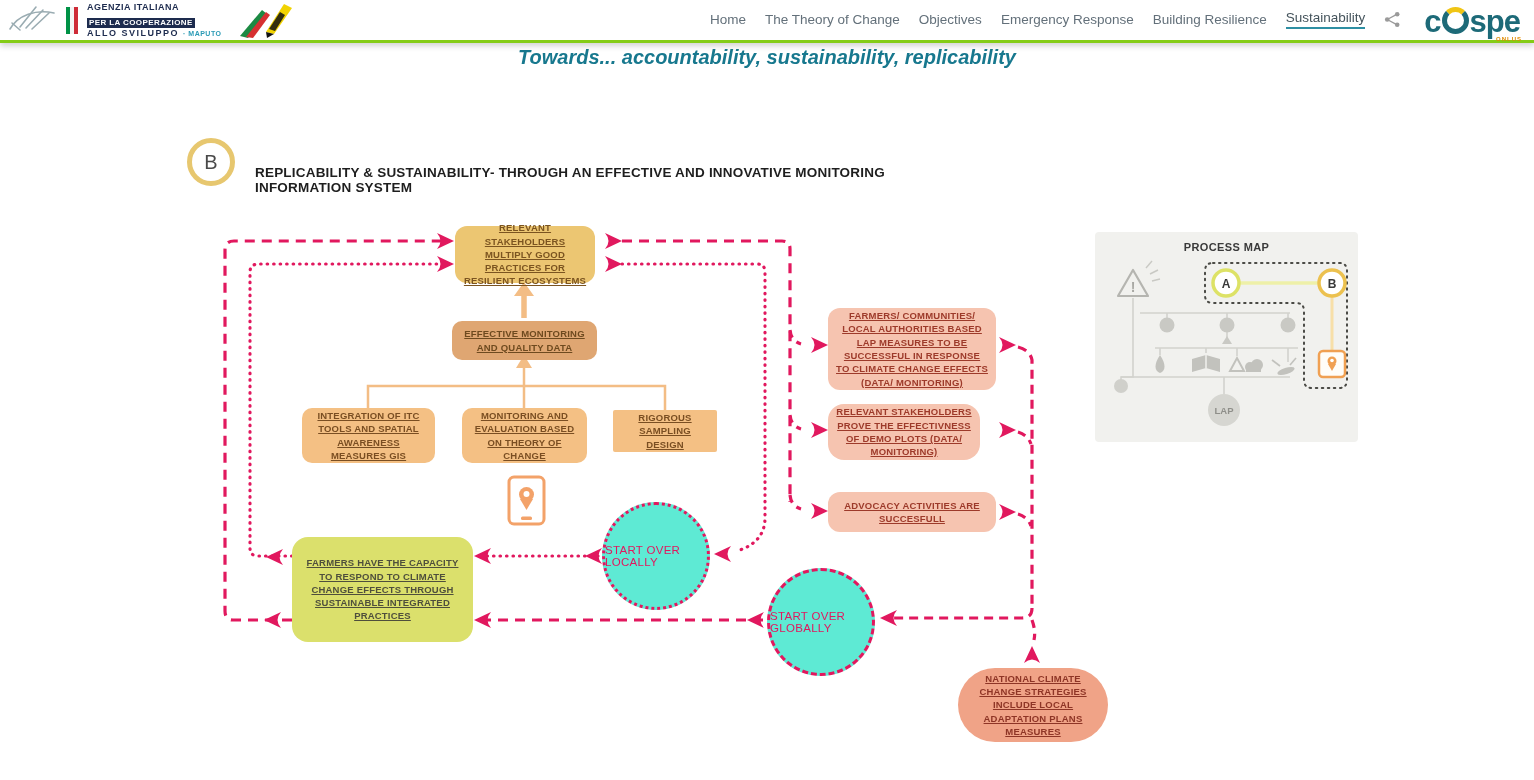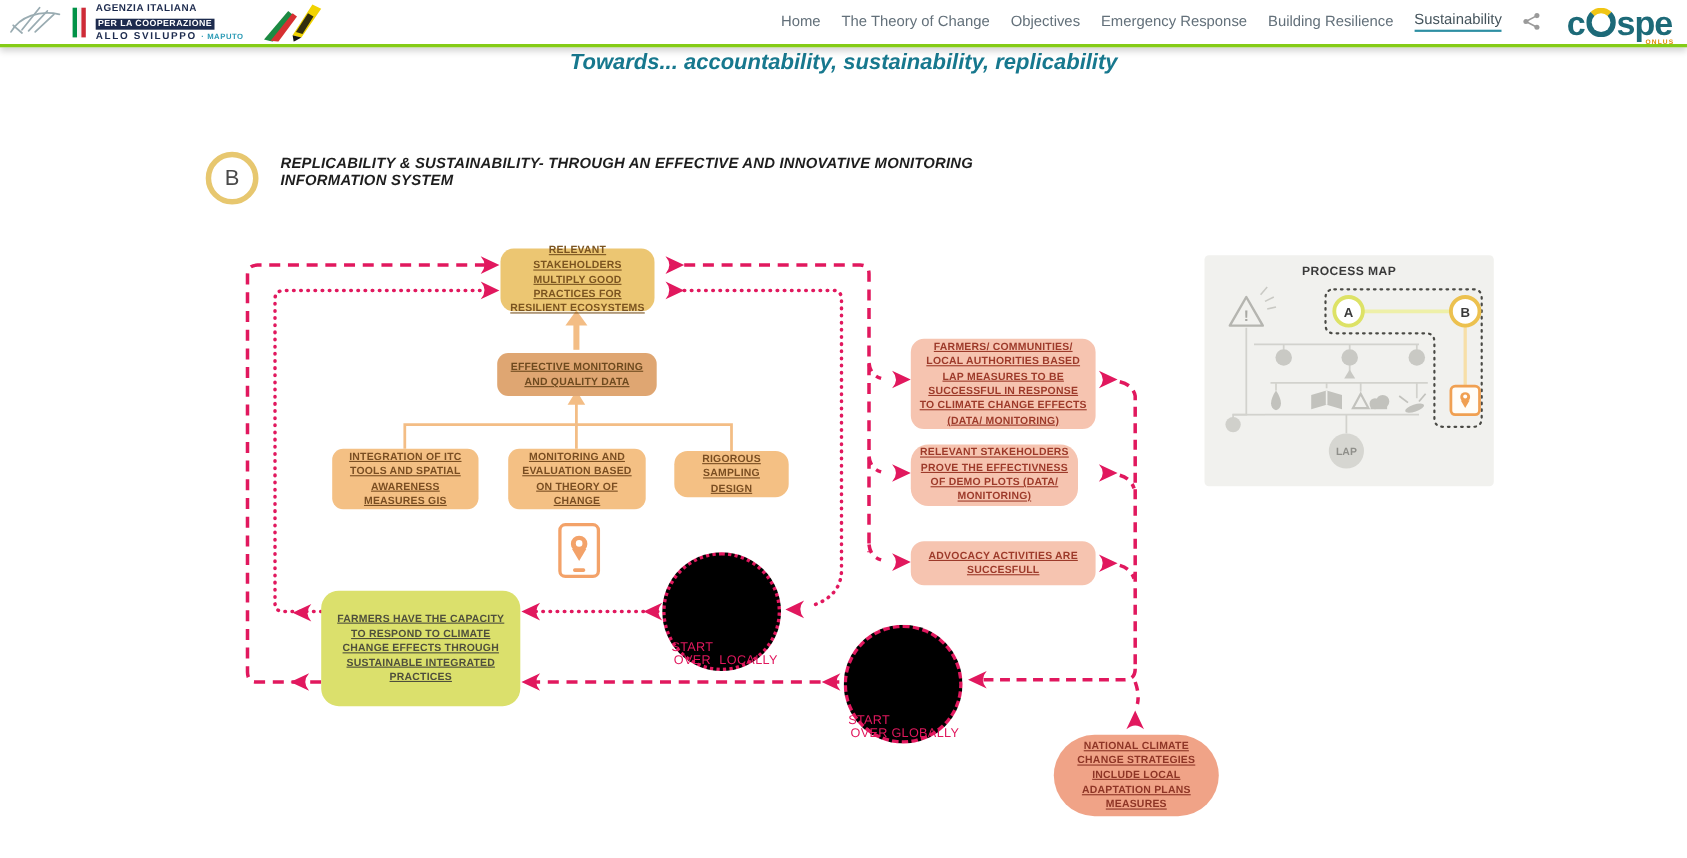--- a/index.html
+++ b/index.html
@@ -36,41 +36,41 @@
     position:absolute;left:0;top:46px;width:1534px;text-align:center;
     font-size:20px;font-weight:bold;font-style:italic;color:#17788e;z-index:5;
   }
   
   .badge{
     position:absolute;left:187px;top:138px;width:38px;height:38px;border-radius:50%;
     border:5px solid #e7c76f;background:#fff;display:flex;align-items:center;justify-content:center;
     font-size:20px;color:#4a4a4a;font-weight:500;z-index:5;
   }
   .section-heading{
-    position:absolute;left:255px;top:141px;width:720px;
-    font-size:13.5px;font-weight:bold;color:#1e1e1e;letter-spacing:.2px;z-index:5;font-style:italic;
+    position:absolute;left:255px;top:165px;width:720px;
+    font-size:13.5px;font-weight:bold;color:#1e1e1e;letter-spacing:.2px;z-index:5;
   }
   
   .box{
     position:absolute;display:flex;align-items:center;justify-content:center;text-align:center;
     font-weight:bold;letter-spacing:.2px;line-height:1.4;padding:4px 8px;box-sizing:border-box;z-index:10;text-decoration:underline;
   }
   .b-stakeholders{left:455px;top:226px;width:140px;height:57px;background:#ecc672;color:#7b5420;border-radius:12px;font-size:9.5px;}
   .b-monitoring{left:452px;top:321px;width:145px;height:39px;background:#dfa672;color:#6e4a1f;border-radius:10px;font-size:9.5px;}
   .b-gis{left:302px;top:408px;width:133px;height:55px;background:#f4c084;color:#7a4e22;border-radius:10px;font-size:9.5px;}
   .b-eval{left:462px;top:408px;width:125px;height:55px;background:#f4c084;color:#7a4e22;border-radius:10px;font-size:9.5px;}
-  .b-sampling{left:613px;top:410px;width:104px;height:42px;background:#f4c084;color:#7a4e22;border-radius:12px;font-size:9.5px;}
+  .b-sampling{left:613px;top:410px;width:104px;height:42px;background:#f4c084;color:#7a4e22;border-radius:2px;font-size:9.5px;}
   .b-farmers{left:292px;top:537px;width:181px;height:105px;background:#dbe06c;color:#4f4f3c;border-radius:16px;font-size:9.5px;}
   .b-lap{left:828px;top:308px;width:168px;height:82px;background:#f6c4b0;color:#9d3a2a;border-radius:12px;font-size:9.5px;}
   .b-demo{left:828px;top:404px;width:152px;height:56px;background:#f6c4b0;color:#9d3a2a;border-radius:16px;font-size:9.5px;}
   .b-advocacy{left:828px;top:492px;width:168px;height:40px;background:#f6c4b0;color:#9d3a2a;border-radius:12px;font-size:9.5px;}
   .b-national{left:958px;top:668px;width:150px;height:74px;background:#f0a387;color:#8e3526;border-radius:37px;font-size:9.5px;}
   .circle{
-    position:absolute;width:102px;height:102px;border-radius:50%;background:#000000;
-    display:flex;flex-direction:row;align-items:flex-end;justify-content:center;
+    position:absolute;width:102px;height:102px;border-radius:50%;background:#5eead4;
+    display:flex;flex-direction:column;align-items:flex-start;justify-content:center;
     color:#e1185e;font-size:11.5px;letter-spacing:.3px;z-index:10;text-align:center;
   }
   .c-locally{left:602px;top:502px;border:3px dotted #e1185e;}
   .c-globally{left:767px;top:568px;border:3px dashed #e1185e;}
   .circle .l2{font-weight:normal;}
   
   .pmap{position:absolute;left:1095px;top:232px;width:263px;height:210px;background:#f1f1ee;border-radius:4px;z-index:4;}
   .pmap-title{position:absolute;left:1095px;top:241px;width:263px;text-align:center;font-size:11px;font-weight:bold;color:#3a3a3a;letter-spacing:.4px;z-index:6;}
   svg.overlay{position:absolute;left:0;top:0;z-index:8;pointer-events:none;}
 </style>

